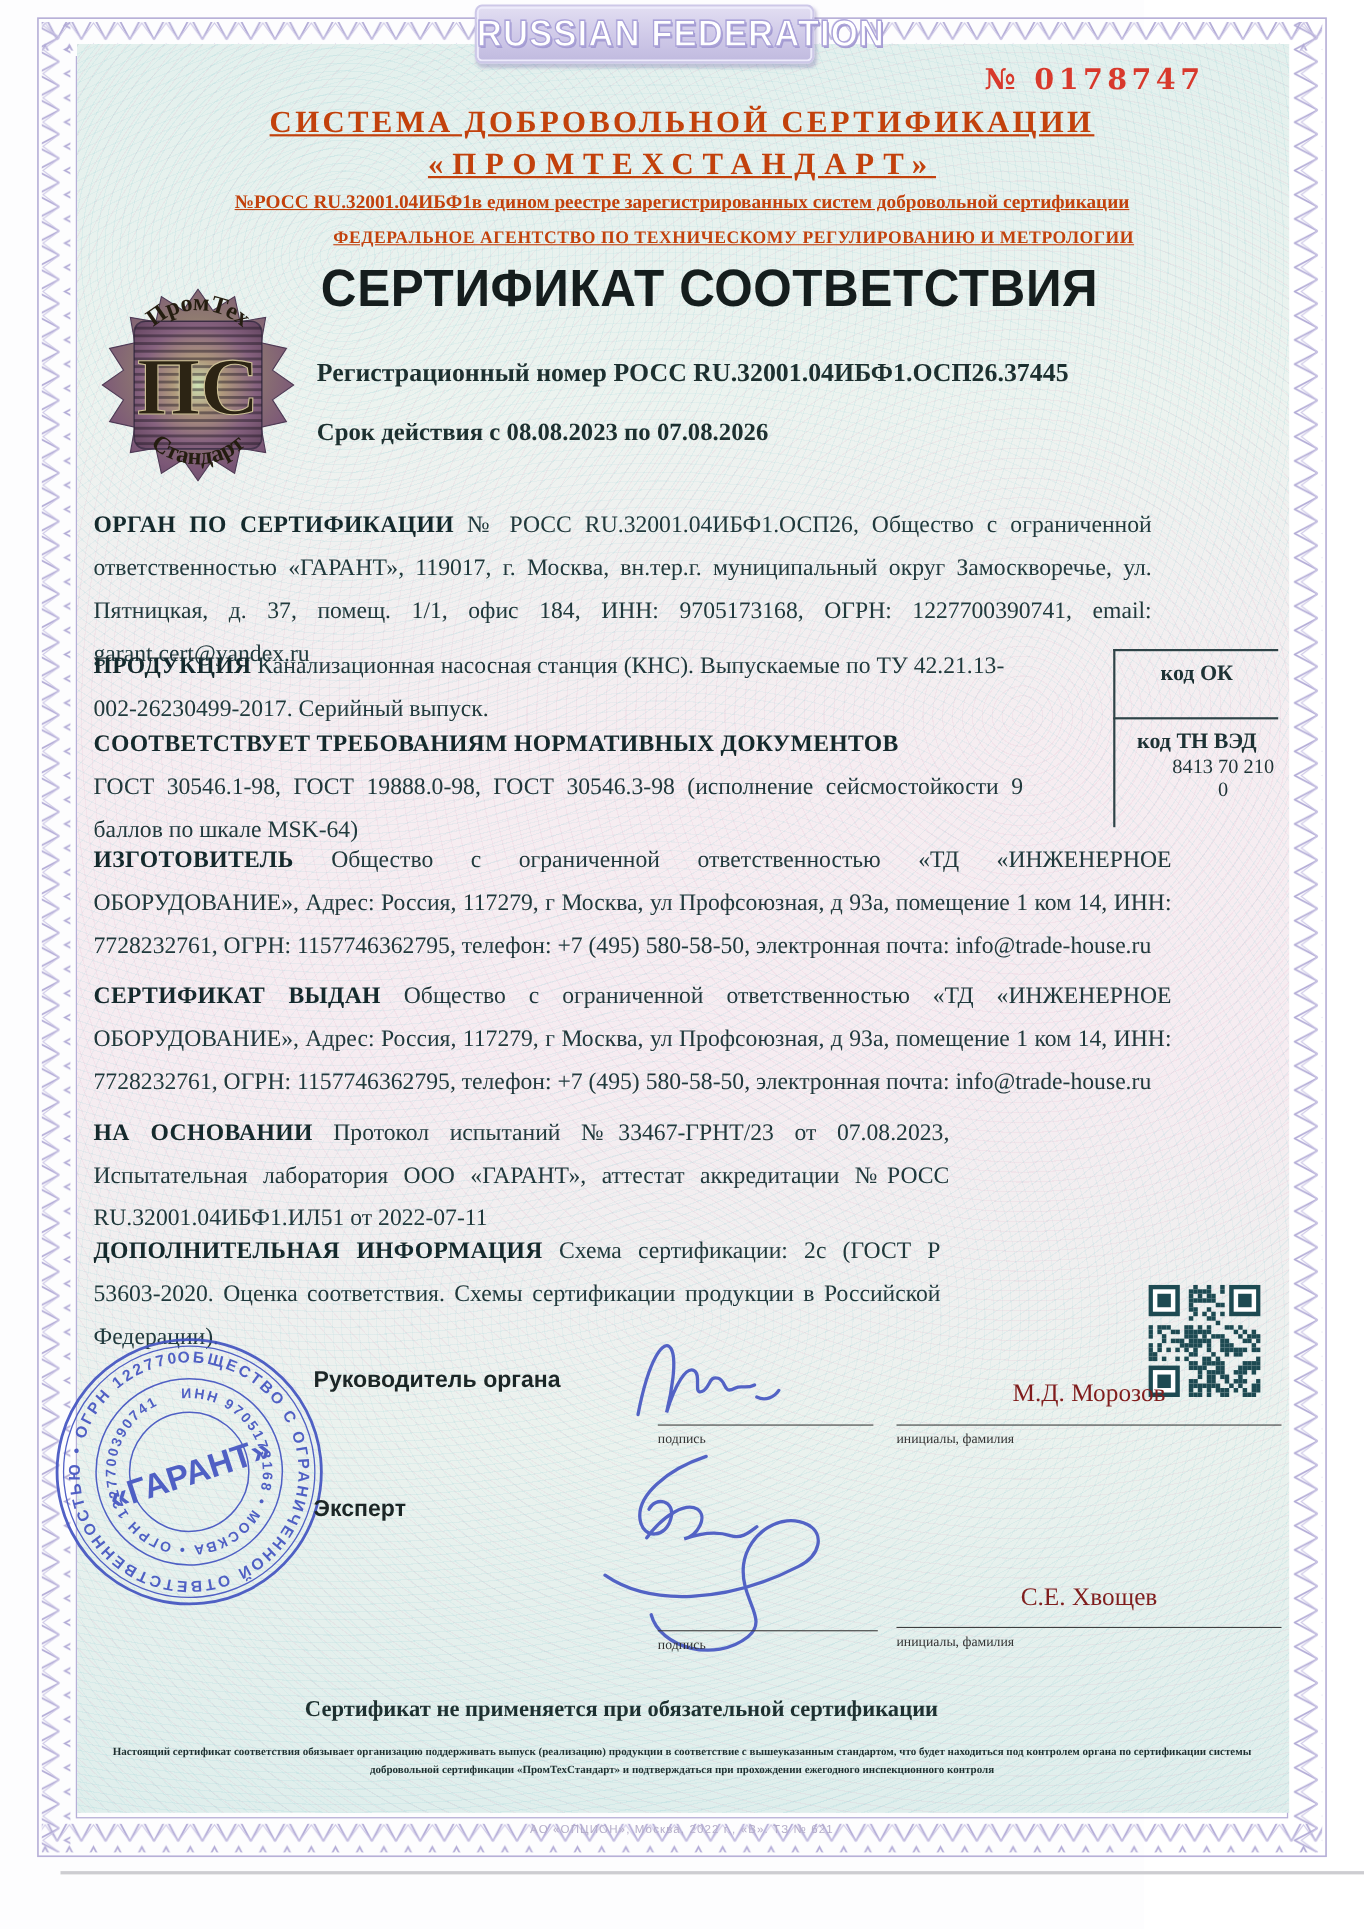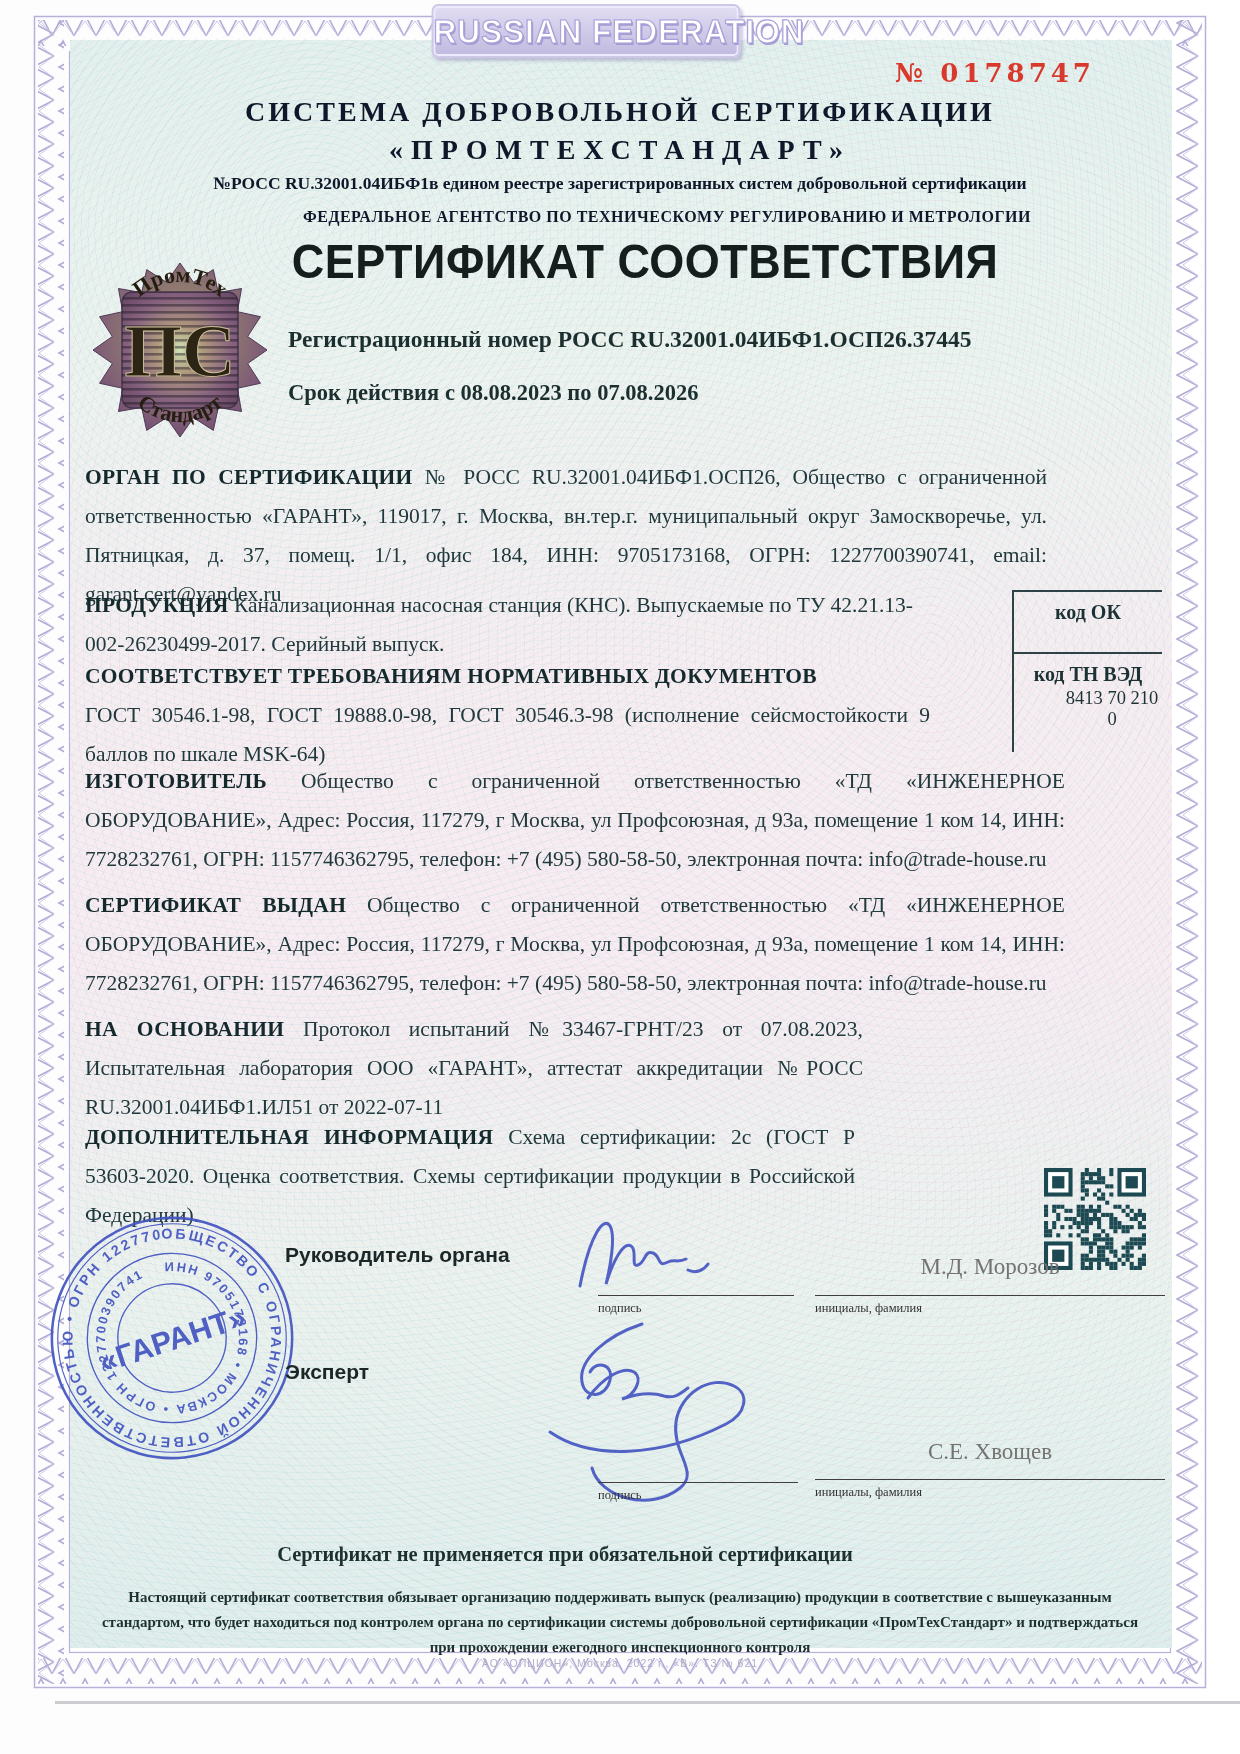--- a/index.html
+++ b/index.html
@@ -29,21 +29,21 @@
     color:#ffffff; letter-spacing:1px; transform:scaleX(0.93);
     -webkit-text-stroke:1.2px #aaa2d8;
     text-shadow:1.5px 1.5px 0 #a49cd2, -1px -1px 0 #cfc9ec;
     white-space:nowrap;
   }
   .serial {
     position:absolute; left:895px; top:58px; width:290px;
     font-family:"DejaVu Serif", serif; font-weight:600; font-size:26px;
     color:#d8392c; letter-spacing:4px; white-space:nowrap;
   }
-  .h-center { position:absolute; left:70px; width:1100px; text-align:center; color:#0f172a; }
+  .h-center { position:absolute; left:70px; width:1100px; text-align:center; color:#c2410c;text-decoration:underline; }
   .h-sys1 { top:96px; font-size:28px; font-weight:bold; letter-spacing:3px; }
   .h-sys2 { top:134px; font-size:28px; font-weight:bold; letter-spacing:8px; }
   .h-reg  { top:173px; font-size:17.5px; font-weight:bold; }
   .h-agency { top:208px; font-size:16px; font-weight:bold; letter-spacing:0.5px;margin-left:47px; }
   .doc-title {
     position:absolute; left:250px; top:236px; width:790px; text-align:center;
     font-family:"Liberation Sans", sans-serif; font-weight:800; font-size:45px;
     letter-spacing:0.5px; color:#151d1d; transform:scaleY(1.06); white-space:nowrap;
   }
   .reg-number { position:absolute; left:288px; top:326px; font-size:23.5px; font-weight:bold; color:#1c2f2f; }
@@ -62,25 +62,25 @@
   .qr-caption {
     position:absolute; left:1012px; top:1274px; width:168px; text-align:center;
     font-family:"Liberation Sans", sans-serif; font-weight:700; font-size:15px;
     line-height:1.3; color:#454545;
   }
 
   
   .role { position:absolute; font-family:"Liberation Sans", sans-serif; font-weight:700; font-size:21px; color:#1b2626;text-align:right; }
   .sig-line { position:absolute; border-bottom:1.7px solid #3e3e3e; }
   .sig-cap { position:absolute; font-size:12.5px; color:#333; }
-  .sig-name { position:absolute; text-align:center; font-size:23px; color:#737373; }
+  .sig-name { position:absolute; text-align:center; font-size:23px; color:#7f1d1d; }
   .note-line { position:absolute; left:145px; top:1543px; width:840px; text-align:center; font-size:20.5px; font-weight:bold; color:#1d3030; }
   .footer {
     position:absolute; left:100px; top:1585px; width:1040px; text-align:center;
-    font-size:15px; font-weight:bold; line-height:1.65; color:#1e3030;
+    font-size:10px; font-weight:bold; line-height:1.65; color:#1e3030;
   }
   .print-note {
     position:absolute; left:0; top:1657px; width:1240px; text-align:center;
     font-family:"Liberation Sans", sans-serif; font-size:10.5px; color:#b4adc8; letter-spacing:1px;
   }
   .scanline { position:absolute; left:55px; top:1701px; width:1185px; height:2.5px; background:#c4c4c9; opacity:0.85; }
 
   .logo { position:absolute; left:92px; top:262px; width:176px; height:176px; }
   .stamp { position:absolute; left:44px; top:1210px; width:256px; height:256px; opacity:0.92; transform:rotate(-6deg); }
   .sig-svg { position:absolute; }

